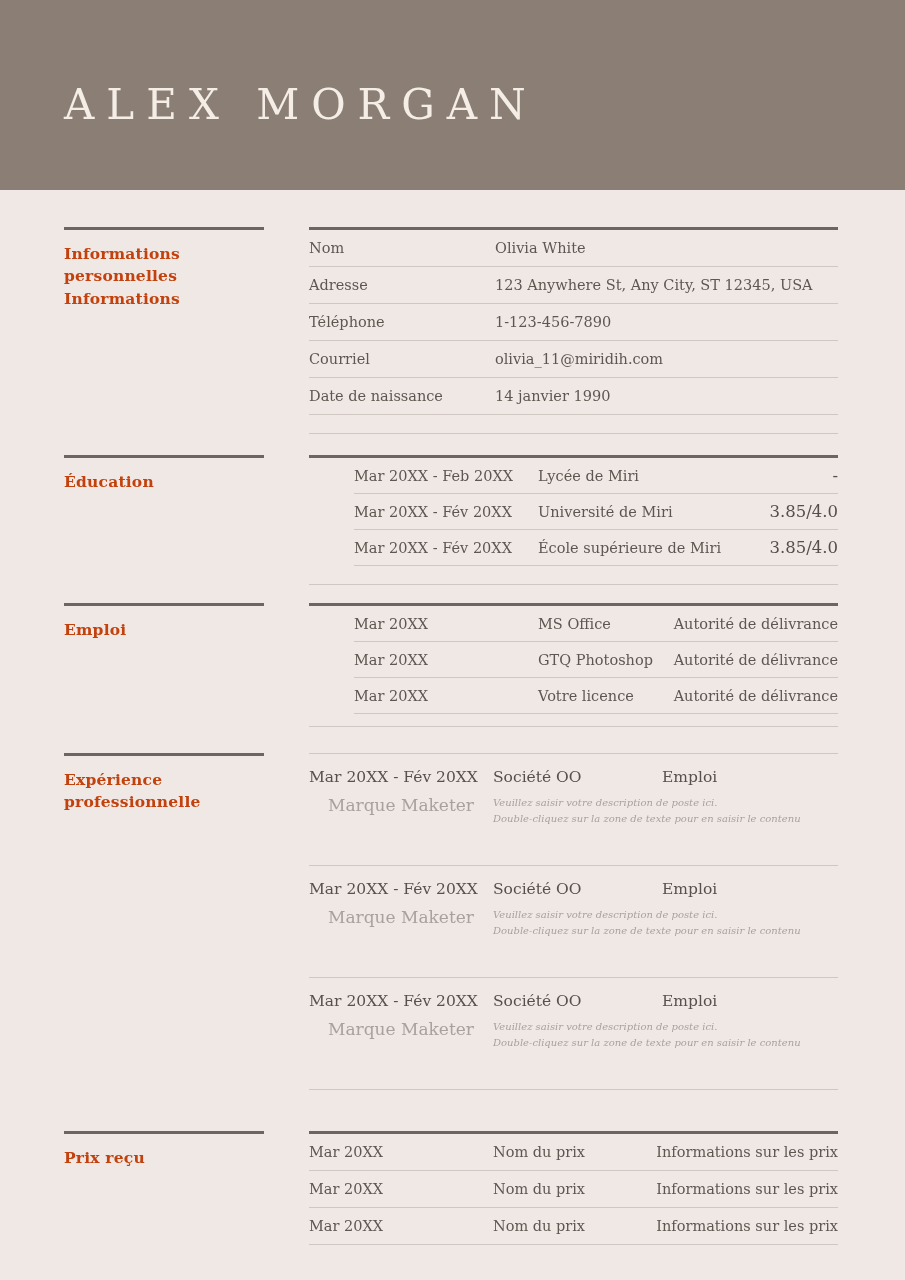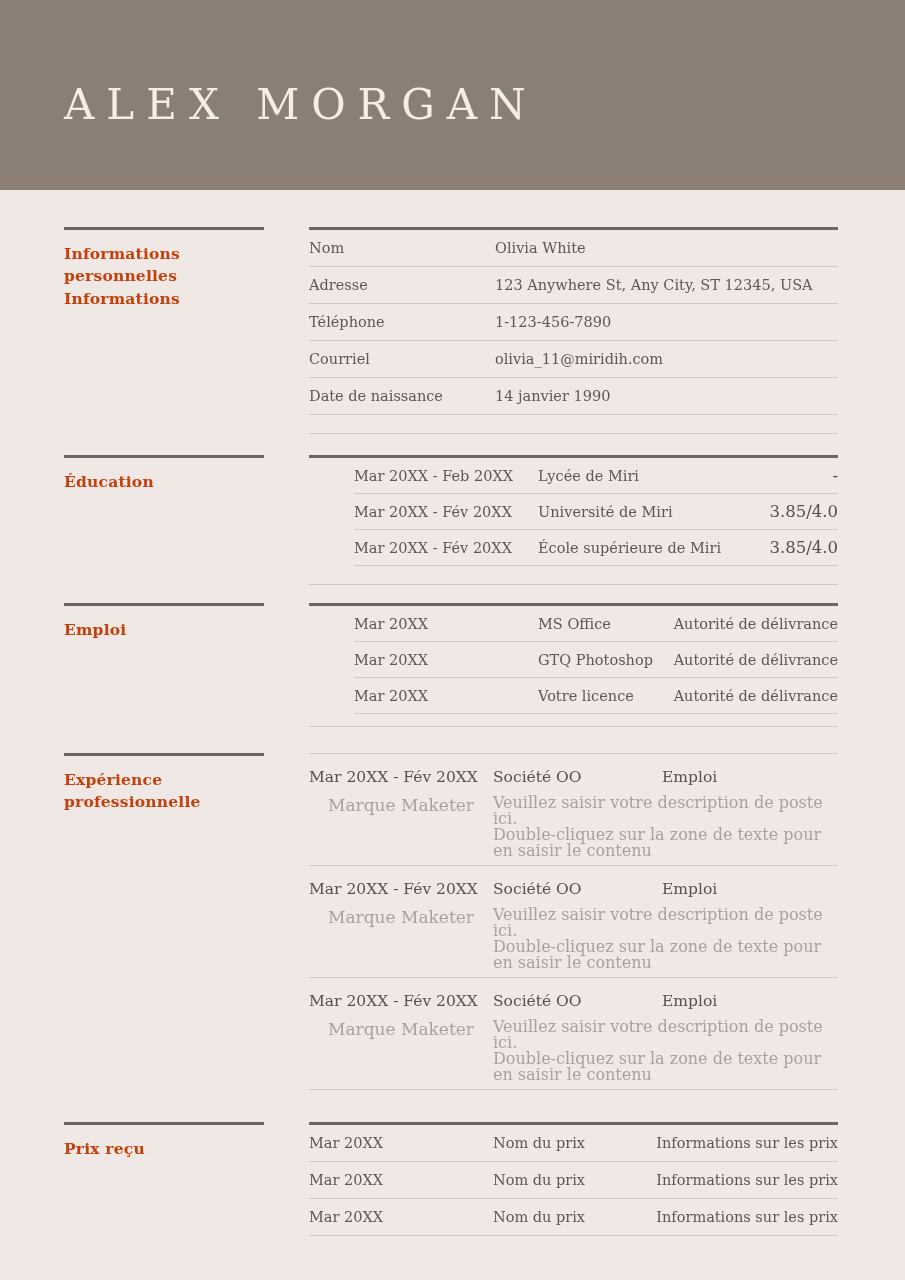--- a/index.html
+++ b/index.html
@@ -34,26 +34,26 @@
   .c-main  { flex:1; }
   .c-right { margin-left:auto; text-align:right; }
   .score { font-size:16.5px; color:#554f4a; }
   .trail { height:19px; border-bottom:1px solid #d0c7c3; }
   .trail.sm { height:13px; }
   .exp-entry { height:112px; padding-top:14px; border-bottom:1px solid #d0c7c3; }
   .exp-row1 { display:flex; font-size:15.5px; color:#57514c; }
   .exp-row1 .c-co { width:169px; flex:none; }
   .exp-row2 { display:flex; margin-top:9px; }
   .exp-brand { width:184px; flex:none; font-size:17px; color:#a9a19c;text-align:center; }
-  .exp-desc { font-size:16px; line-height:16px; color:#a9a19c; }
+  .exp-desc { font-size:10px; line-height:16px; color:#a9a19c;font-style:italic; }
   .m-personal { margin-top:37px; }
   .m-education { margin-top:21px; }
   .m-licence { margin-top:18px; }
   .m-exp { margin-top:26px; }
-  .m-awards { margin-top:32px; }
+  .m-awards { margin-top:41px; }
 </style>
 </head>
 <body>
 
 <div class="page">
 
   <header class="band">
     <h1 class="title">ALEX MORGAN</h1>
   </header>
 

